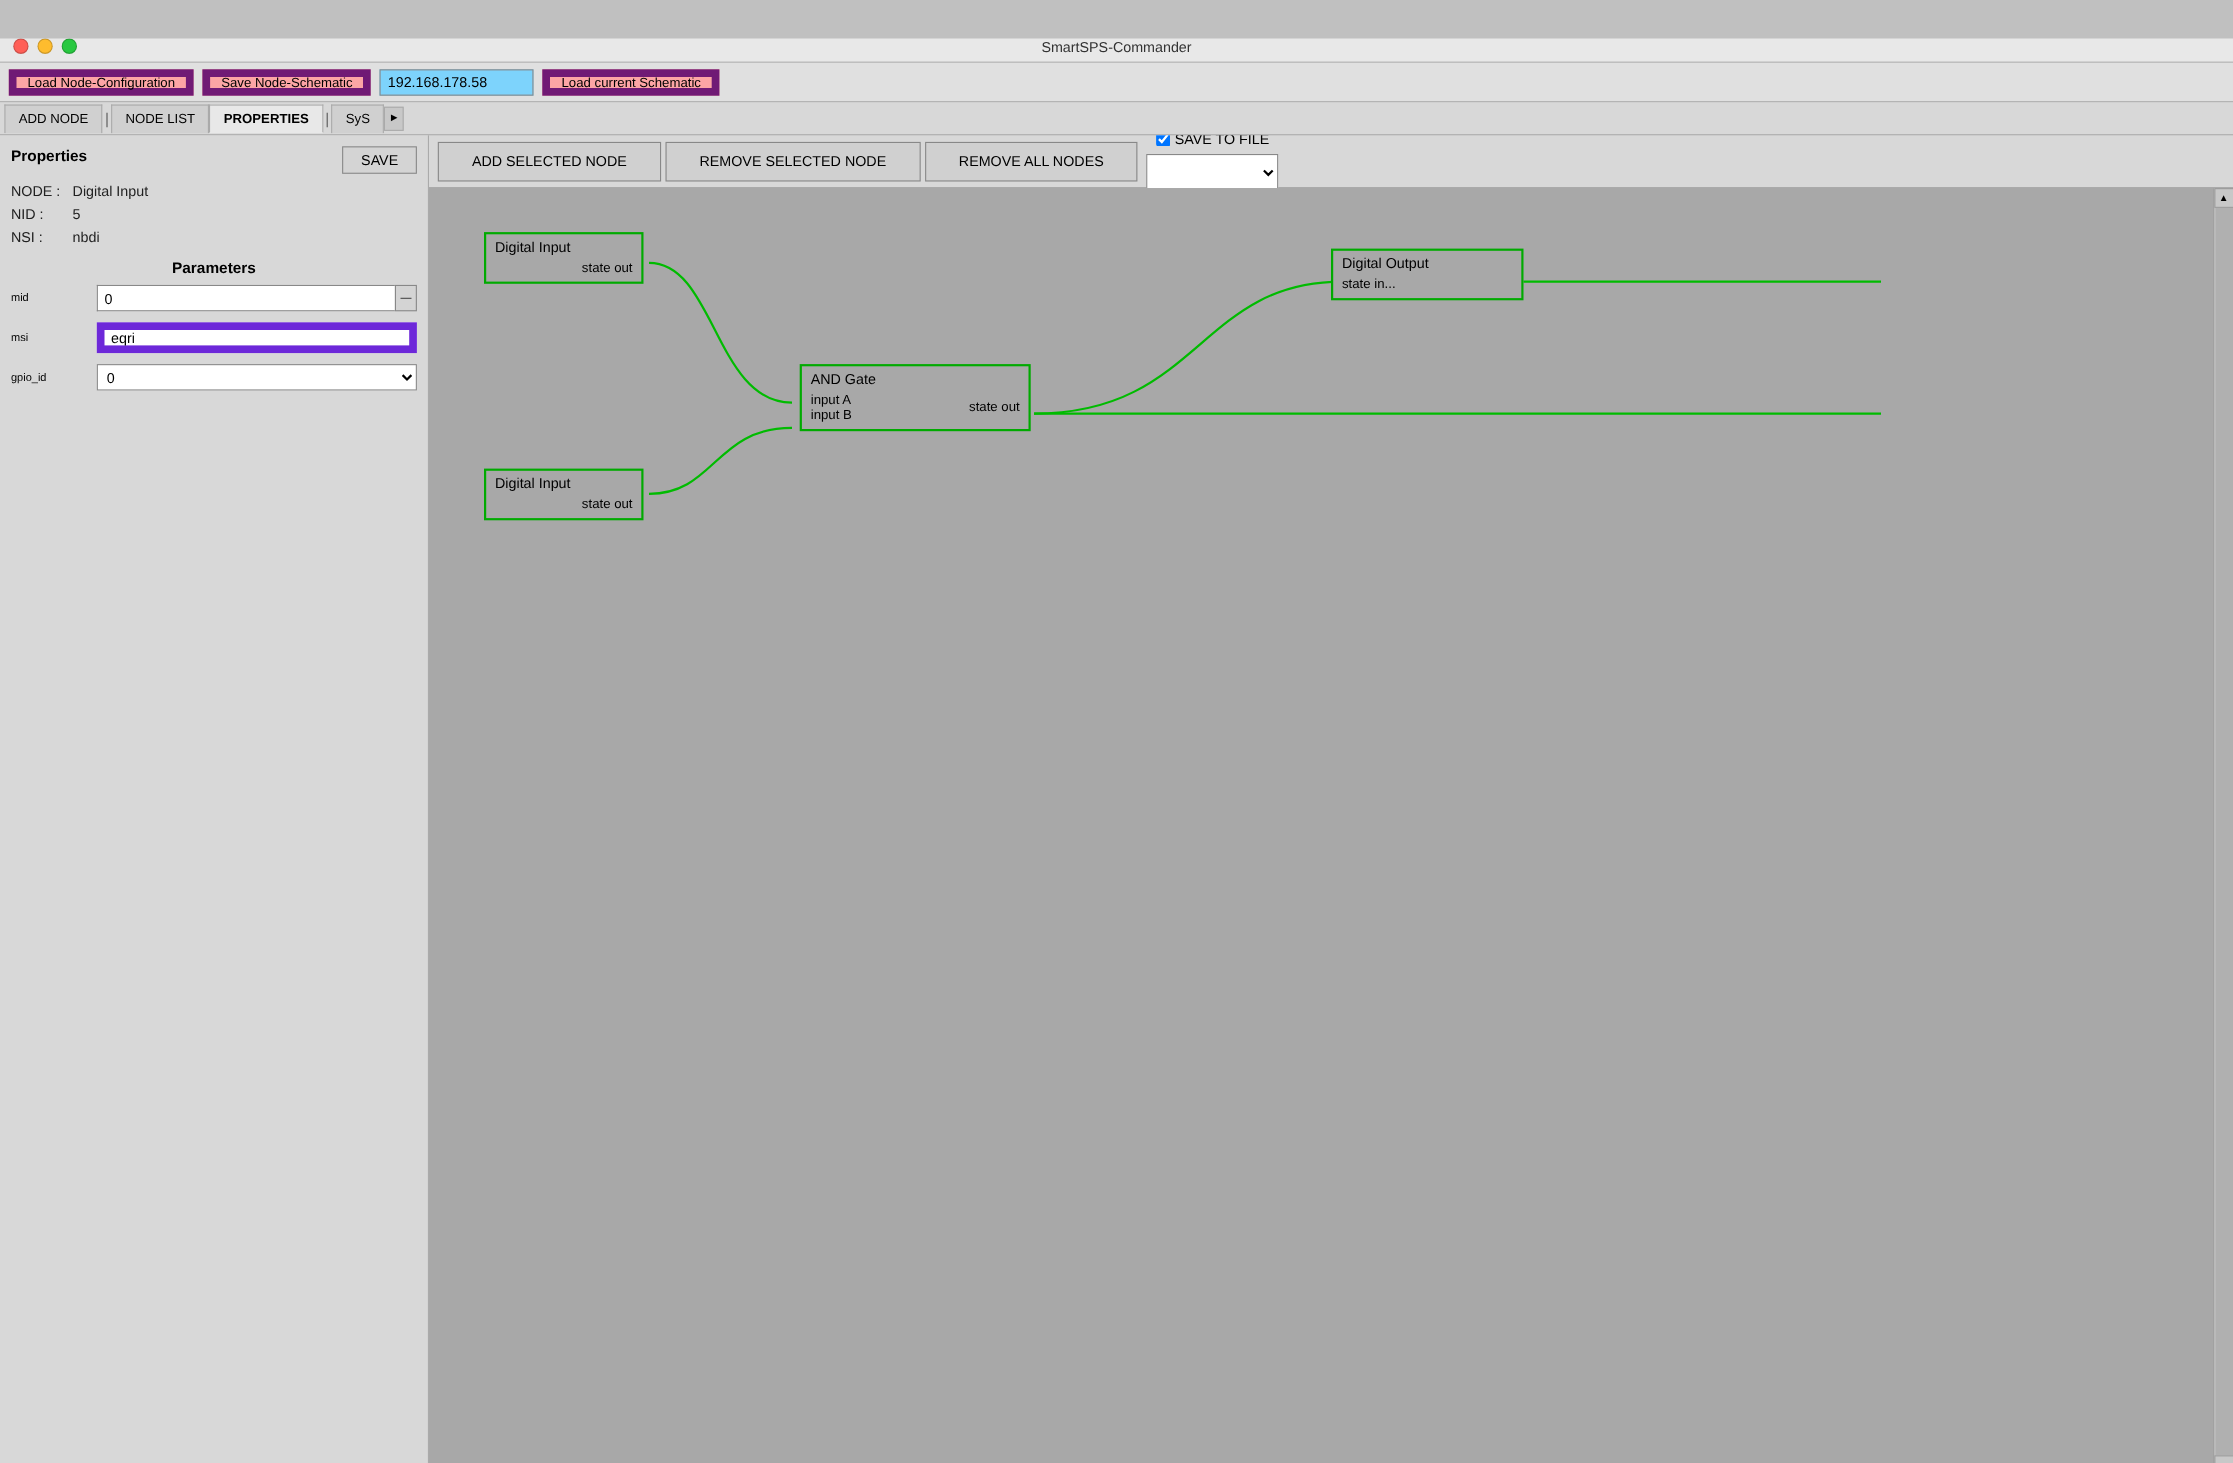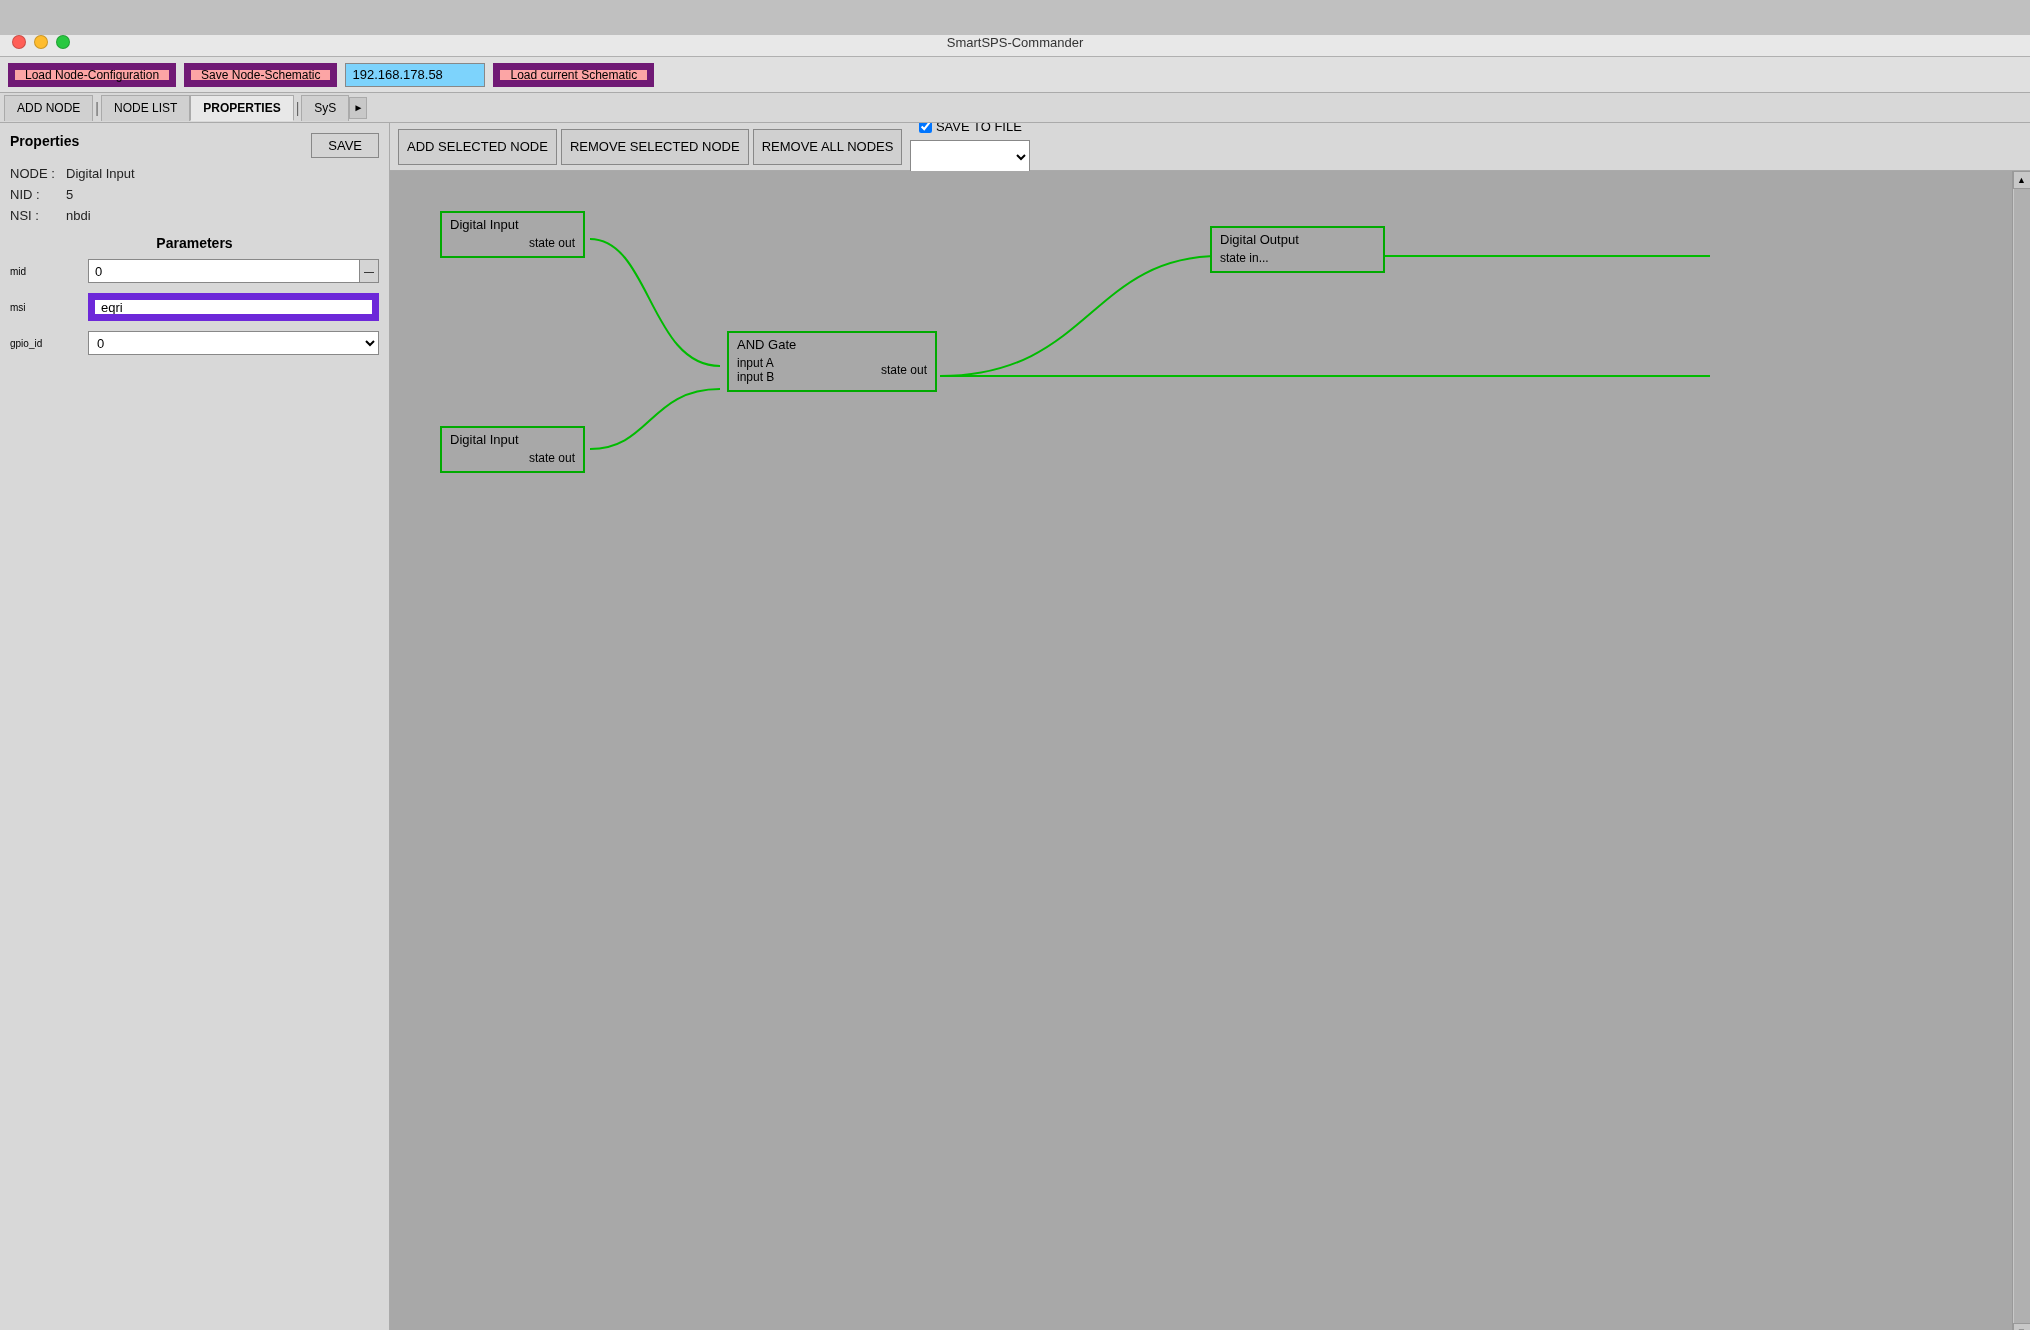--- a/index.html
+++ b/index.html
@@ -235,21 +235,21 @@
       display: flex;
       align-items: center;
       padding: 0 8px;
       gap: 4px;
       border-bottom: 1px solid #aaa;
       flex-shrink: 0;
     }
     .canvas-btn {
       background: #d0d0d0;
       border: 1px solid #888;
-      padding: 4px 8px;
+      padding: 4px 30px;
       font-size: 13px;
       cursor: pointer;
       height: 36px;
       display: flex;
       align-items: center;
       font-weight: 500;
     }
     .save-to-file-area {
       display: flex;
       align-items: center;

